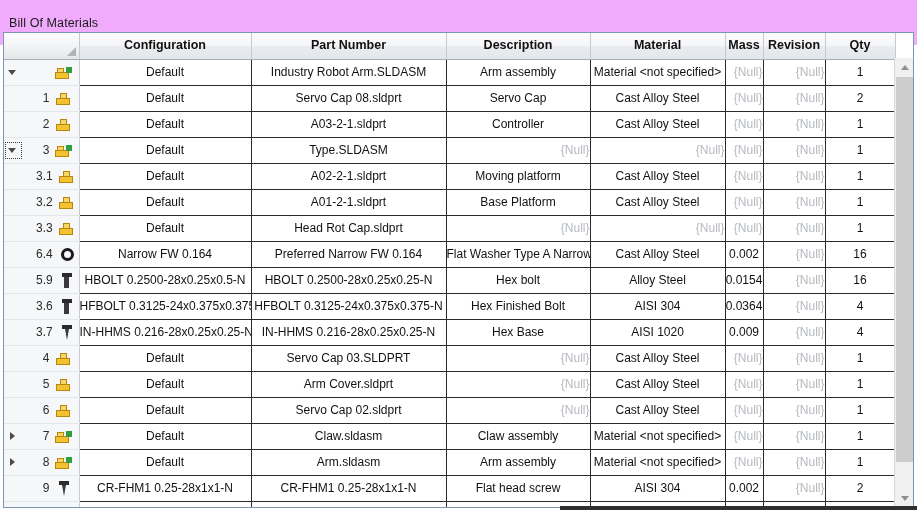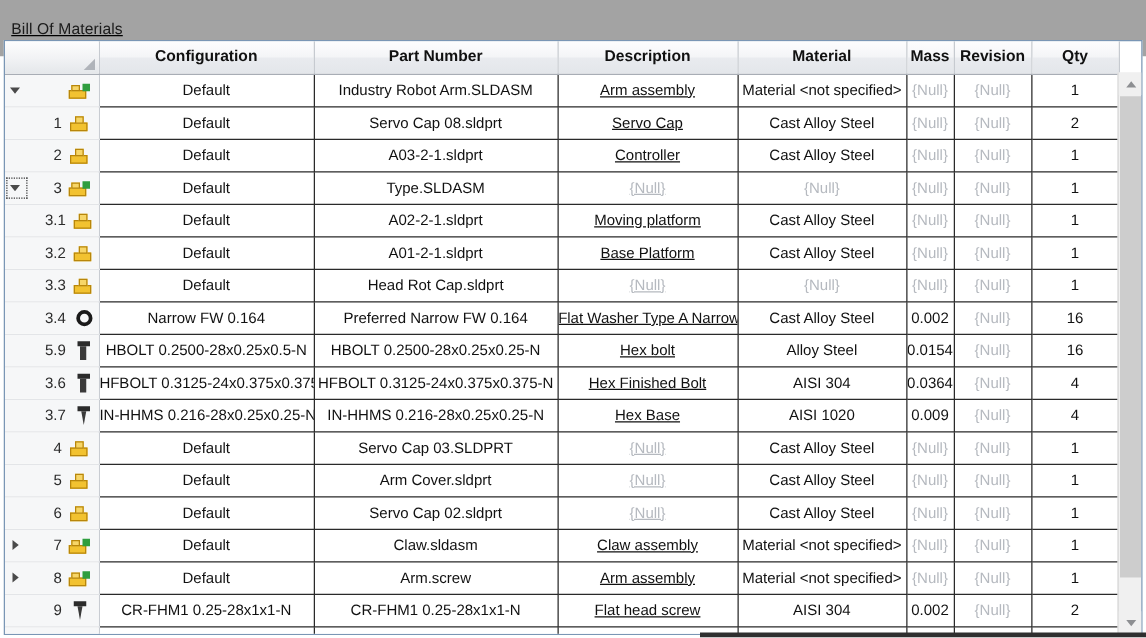--- a/index.html
+++ b/index.html
@@ -13,22 +13,22 @@
   #app {
     position: relative;
     width: 917px; height: 510px;
     background: #ffffff;
   }
   
   .titlebar {
     position: absolute;
     left: 0; top: 0;
     width: 917px; height: 45px;
-    background: #a3a3a3;
-    display: flex; align-items: center; text-decoration: underline;
+    background: #f0abfc;
+    display: flex; align-items: center;
   }
   .titlebar .title {
     margin-left: 9px;
     font-size: 12.5px;
     color: #1b1b1b;
     letter-spacing: .1px;
   }
   
   .gridframe {
     position: absolute;
@@ -90,24 +90,24 @@
     font-size: 12px;
   }
   tbody td.rowhdr {
     border-right: 1px solid #c8ccd2;
     border-bottom: 1px solid #e3e5e8;
     background: #f6f7f8;
     text-align: right;
     position: relative;
   }
   tbody tr:first-child td { border-top: none; }
-  td.null { color: #b5b9bf; }
+  td.null { color: #b5b9bf; text-align: right; }
   td.col-cfg   { width: 172px; }
   td.col-pn    { width: 195px; }
-  td.col-desc  { width: 144px; text-decoration: underline; }
+  td.col-desc  { width: 144px; }
   td.col-mat   { width: 135px; }
   td.col-mass  { width: 38px; }
   td.col-rev   { width: 62px; }
   td.col-qty   { width: 70px; border-right: 1px solid #2a2a2a; }
   th.col-cfg   { width: 172px; }
   th.col-pn    { width: 195px; }
   th.col-desc  { width: 144px; }
   th.col-mat   { width: 135px; }
   th.col-mass  { width: 38px; }
   th.col-rev   { width: 62px; }
@@ -415,21 +415,21 @@
               <td class="col-desc null">{Null}</td>
               <td class="col-mat null">{Null}</td>
               <td class="col-mass null">{Null}</td>
               <td class="col-rev null">{Null}</td>
               <td class="col-qty">1</td>
             </tr>
             <tr>
               <td class="rowhdr">
                 <div class="rh lvl2">
                   <span class="expander"></span>
-                  <span class="num">3.4</span>
+                  <span class="num">6.4</span>
                   <span class="ic">
                     <span class="ico-washer"></span>
                   </span>
                 </div>
               </td>
               <td class="col-cfg">Narrow FW 0.164</td>
               <td class="col-pn">Preferred Narrow FW 0.164</td>
               <td class="col-desc">Flat Washer Type A Narrow</td>
               <td class="col-mat">Cast Alloy Steel</td>
               <td class="col-mass">0.002</td>
@@ -596,21 +596,21 @@
                   <span class="ic">
                     <span class="ico-asm">
                       <span class="b1"></span>
                       <span class="b2"></span>
                       <span class="g"></span>
                     </span>
                   </span>
                 </div>
               </td>
               <td class="col-cfg">Default</td>
-              <td class="col-pn">Arm.screw</td>
+              <td class="col-pn">Arm.sldasm</td>
               <td class="col-desc">Arm assembly</td>
               <td class="col-mat">Material &lt;not specified&gt;</td>
               <td class="col-mass null">{Null}</td>
               <td class="col-rev null">{Null}</td>
               <td class="col-qty">1</td>
             </tr>
             <tr>
               <td class="rowhdr">
                 <div class="rh">
                   <span class="expander"></span>

